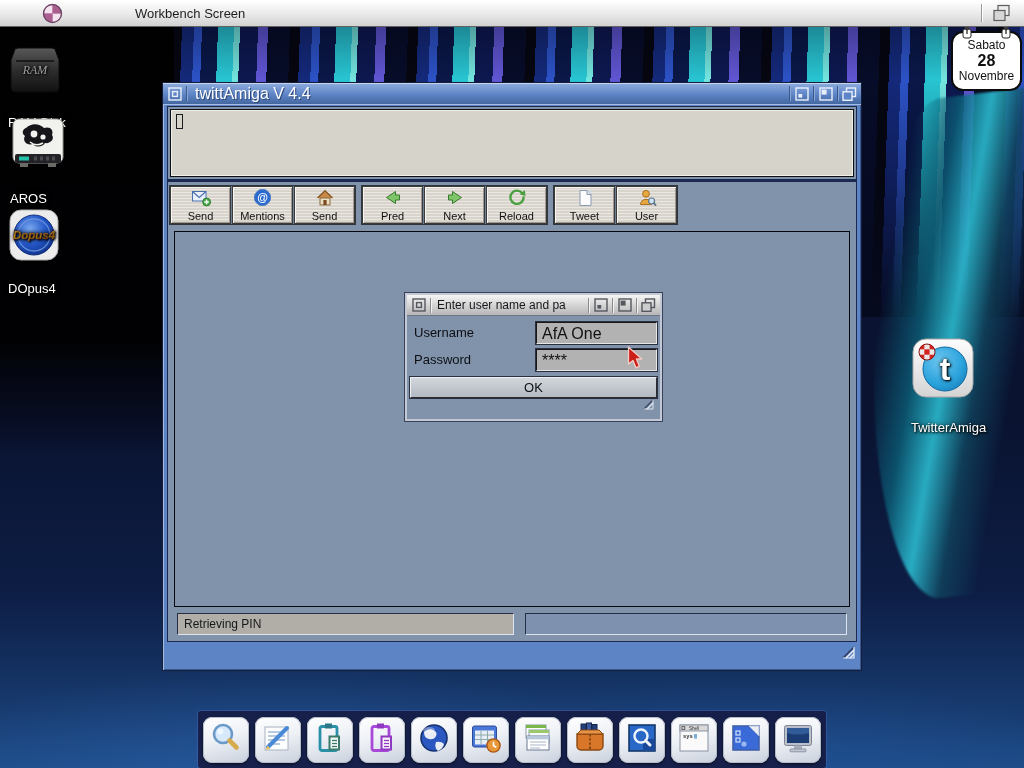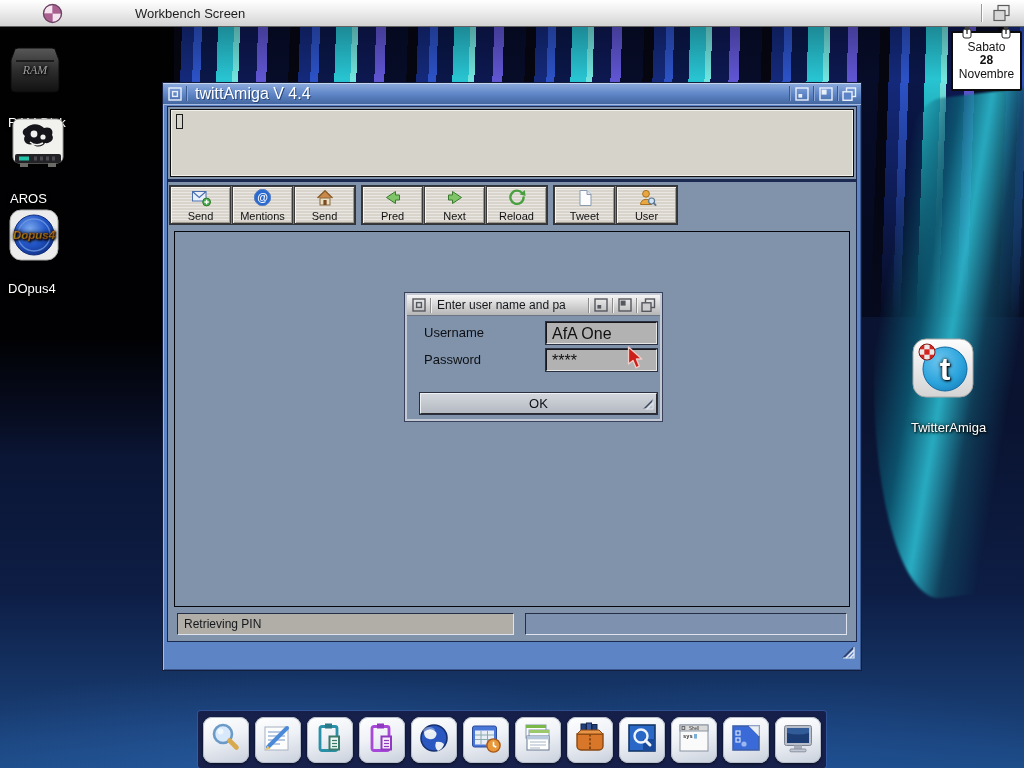--- a/index.html
+++ b/index.html
@@ -33,24 +33,24 @@
   
   .dicon { position:absolute; display:flex; flex-direction:column; align-items:flex-start; gap:16px;
     color:#fff; font-size:13px; text-shadow:1px 1px 2px #000,0 0 4px #000; z-index:5; }
   .di-ram { left:8px; top:46px; width:80px; }
   .di-aros { left:10px; top:116px; width:76px; }
   .di-dopus { left:8px; top:208px; width:80px; }
   .di-twitter { left:911px; top:337px; width:80px; }
 
   
   .calendar { position:absolute; left:951px; top:31px; width:71px; height:60px; z-index:6;
-    background:#fff; border:2px solid #0c0c0c; border-radius:2px; color:#111;
+    background:#fff; border:2px solid #0c0c0c; border-radius:12px; color:#111;
     display:flex; flex-direction:column; align-items:center; justify-content:center; line-height:1.12; }
   .cal-weekday,.cal-month { font-size:12px; }
-  .cal-day { font-size:12px; font-weight:bold; }
+  .cal-day { font-size:16px; font-weight:bold; }
   .cal-pin { position:absolute; top:-8px; }
   .cal-pin.p1 { left:9px; } .cal-pin.p2 { right:9px; }
 
   
   .mainwin { position:absolute; left:163px; top:83px; width:698px; height:587px; z-index:20;
     box-shadow:0 0 0 1px #141d3c; }
   .titlebar { position:relative; height:21px; display:flex; align-items:center;
     background:linear-gradient(180deg,#8fadde 0%,#5d84c6 55%,#44679f 100%);
     box-shadow:inset 0 1px 0 #c4d4ee; }
   .tb-gadget { width:19px; height:15px; display:flex; align-items:center; justify-content:center; margin:0 2px; }
@@ -79,26 +79,26 @@
   .sf-right { flex:1; background:#7e92b0; }
   .resize-g { position:absolute; right:5px; bottom:6px; }
 
   
   .dialog { position:absolute; left:405px; top:293px; width:257px; height:128px; z-index:30;
     background:#8093aa; border:2px solid #c3c9d4; box-shadow:0 0 0 1px #39425a; }
   .dlg-titlebar { position:relative; height:21px; display:flex; align-items:center;
     background:linear-gradient(180deg,#f5f5f5 0%,#d2d2d2 55%,#b6b6b6 100%); border-bottom:1px solid #6d7584; }
   .dlg-title { flex:1; margin-left:6px; font-size:12px; color:#16181c; white-space:nowrap; overflow:hidden; }
   .dlg-sep { width:1px; height:15px; background:#8c8c8c; box-shadow:1px 0 0 #f2f2f2; }
-  .dlg-body { position:absolute; left:0; right:0; top:21px; bottom:0; padding:5px 3px 0 13px; }
+  .dlg-body { position:absolute; left:0; right:0; top:21px; bottom:0; padding:5px 3px 0 3px; }
   .dlg-row { display:flex; align-items:center; height:23px; margin-bottom:4px; }
   .dlg-label { width:126px; padding-left:4px; font-size:13px; color:#0d0f14; }
   .dlg-field { flex:1; height:22px; background:#b2b2b2; border:1px solid; border-color:#17171c #e6e6e6 #e6e6e6 #17171c;
     box-shadow:0 0 0 1px #2a3040; font-size:16px; color:#111; padding:2px 5px; }
-  .ok-btn { width:100%; height:21px; margin-top:18px; cursor:pointer;
+  .ok-btn { width:100%; height:21px; margin-top:2px; cursor:pointer;
     background:linear-gradient(180deg,#d2d6dc 0%,#b4bac2 100%);
     border:1px solid; border-color:#eef0f4 #2c2c30 #2c2c30 #eef0f4; box-shadow:0 0 0 1px #2a3040;
     font-family:"Liberation Sans",sans-serif; font-size:13px; color:#0d0f14; }
   .dlg-resize { position:absolute; right:5px; bottom:4px; }
 
   
   .cursor { position:absolute; left:627px; top:346px; z-index:50; }
 
   
   .dock { position:absolute; left:198px; top:711px; width:628px; height:57px; z-index:10;

